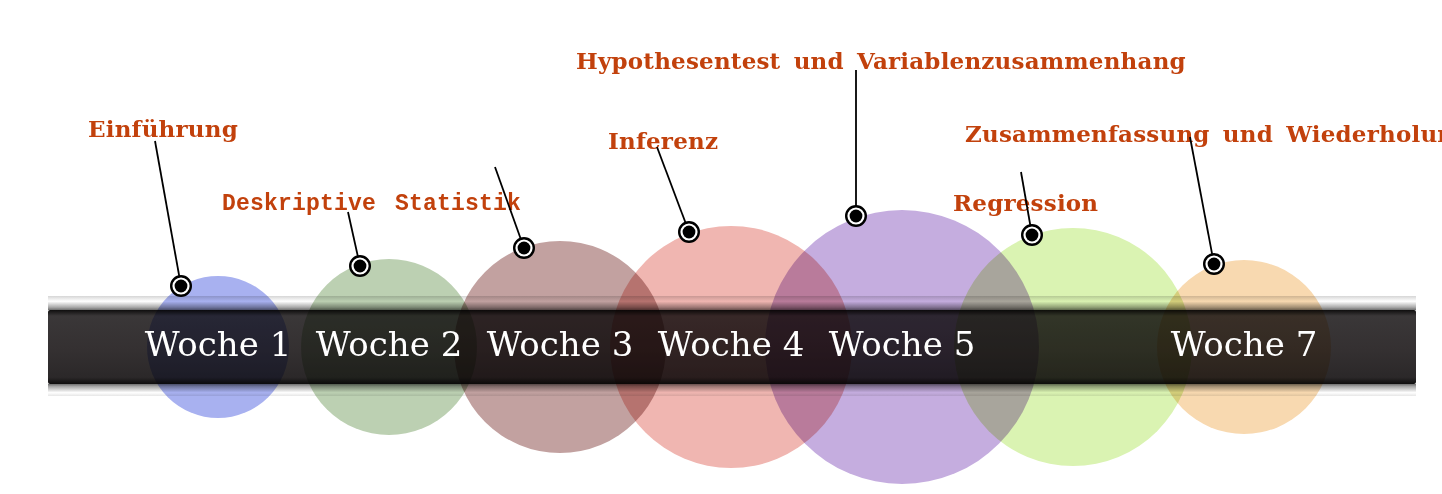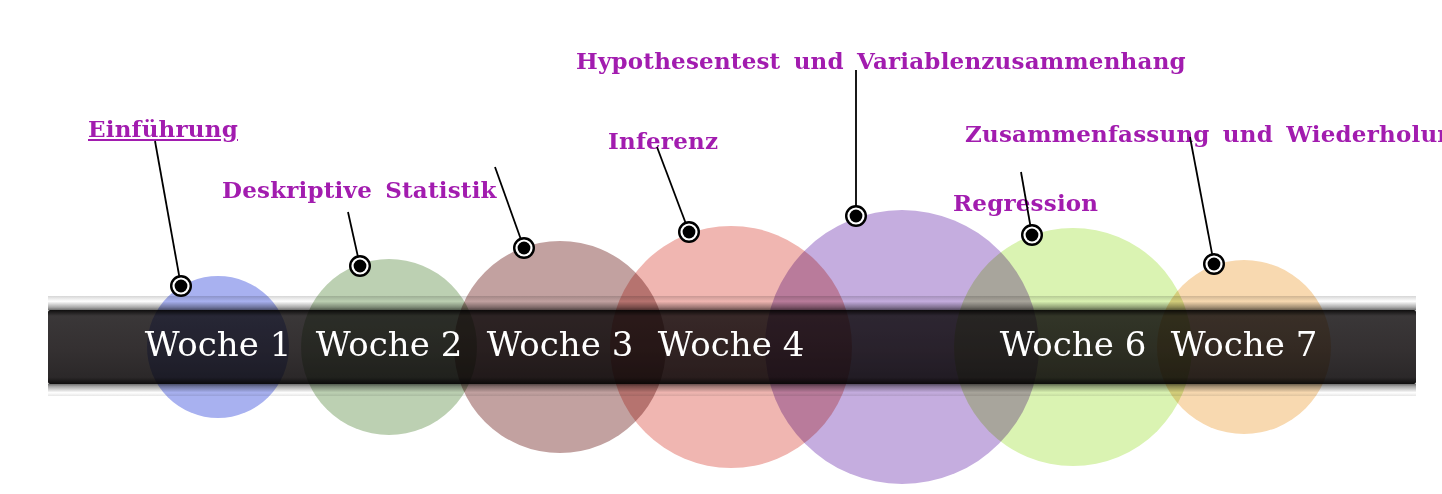--- a/index.html
+++ b/index.html
@@ -19,48 +19,48 @@
   .band-bottom{
     left:48px;width:1368px;top:384px;height:12px;
     background:linear-gradient(to bottom,#6e6e6e 0%,#aaaaaa 22%,#ffffff 72%,#e6e6e6 100%);
   }
   .week-circle{border-radius:50%;mix-blend-mode:multiply;}
   .week-label{
     top:331px;width:220px;margin-left:-110px;text-align:center;
     color:#ffffff;font-size:34px;line-height:27px;
   }
   .topic-label{
-    font-size:23px;font-weight:bold;color:#a21caf;line-height:23px;
+    font-size:23px;font-weight:bold;color:#c2410c;line-height:23px;
     white-space:nowrap;word-spacing:5px;letter-spacing:0.2px;
   }
   .overlay{position:absolute;left:0;top:0;pointer-events:none;}
 </style>
 </head>
 <body>
 
 <div class="canvas" id="canvas">
   <div class="band-top"></div>
   <div class="bar-body"></div>
   <div class="band-bottom"></div>
 <div class="week-circle" style="left: 147px; top: 276px; width: 142px; height: 142px; background: rgb(168, 177, 240);"></div>
     <div class="week-circle" style="left: 301px; top: 259px; width: 176px; height: 176px; background: rgb(188, 208, 178);"></div>
     <div class="week-circle" style="left: 454px; top: 241px; width: 212px; height: 212px; background: rgb(194, 161, 160);"></div>
     <div class="week-circle" style="left: 610px; top: 226px; width: 242px; height: 242px; background: rgb(240, 182, 177);"></div>
     <div class="week-circle" style="left: 765px; top: 210px; width: 274px; height: 274px; background: rgb(197, 173, 223);"></div>
     <div class="week-circle" style="left: 954px; top: 228px; width: 238px; height: 238px; background: rgb(218, 243, 178);"></div>
     <div class="week-circle" style="left: 1157px; top: 260px; width: 174px; height: 174px; background: rgb(248, 217, 176);"></div>
     <div class="week-label" style="left: 218px; color: rgb(255, 255, 255);">Woche 1</div>
-    <div class="topic-label" style="left: 88px; top: 117px; text-decoration: underline;">Einführung</div>
+    <div class="topic-label" style="left: 88px; top: 117px;">Einführung</div>
     <div class="week-label" style="left: 389px; color: rgb(255, 255, 255);">Woche 2</div>
-    <div class="topic-label" style="left: 222px; top: 178px;">Deskriptive Statistik</div>
+    <div class="topic-label" style="left: 222px; top: 193px; font-family: Liberation Mono, monospace;">Deskriptive Statistik</div>
     <div class="week-label" style="left: 560px; color: rgb(255, 255, 255);">Woche 3</div>
     <div class="week-label" style="left: 731px; color: rgb(255, 255, 255);">Woche 4</div>
     <div class="topic-label" style="left: 608px; top: 129px;">Inferenz</div>
+    <div class="week-label" style="left: 902px; color: rgb(255, 255, 255);">Woche 5</div>
     <div class="topic-label" style="left: 576px; top: 49px;">Hypothesentest und Variablenzusammenhang</div>
-    <div class="week-label" style="left: 1073px; color: rgb(255, 255, 255);">Woche 6</div>
     <div class="topic-label" style="left: 953px; top: 155px; margin-top: 36px;">Regression</div>
     <div class="week-label" style="left: 1244px; color: rgb(255, 255, 255);">Woche 7</div>
     <div class="topic-label" style="left: 965px; top: 122px;">Zusammenfassung und Wiederholung</div>
     <svg width="1442" height="494" class="overlay">
       <line x1="155" y1="141" x2="181" y2="286" stroke="#000000" stroke-width="1.8"></line>
       <circle cx="181" cy="286" r="9.8" fill="#ffffff" stroke="#000000" stroke-width="2.4"></circle>
       <circle cx="181" cy="286" r="6.4" fill="#000000"></circle>
       <line x1="348" y1="212" x2="360" y2="266" stroke="#000000" stroke-width="1.8"></line>
       <circle cx="360" cy="266" r="9.8" fill="#ffffff" stroke="#000000" stroke-width="2.4"></circle>
       <circle cx="360" cy="266" r="6.4" fill="#000000"></circle>

